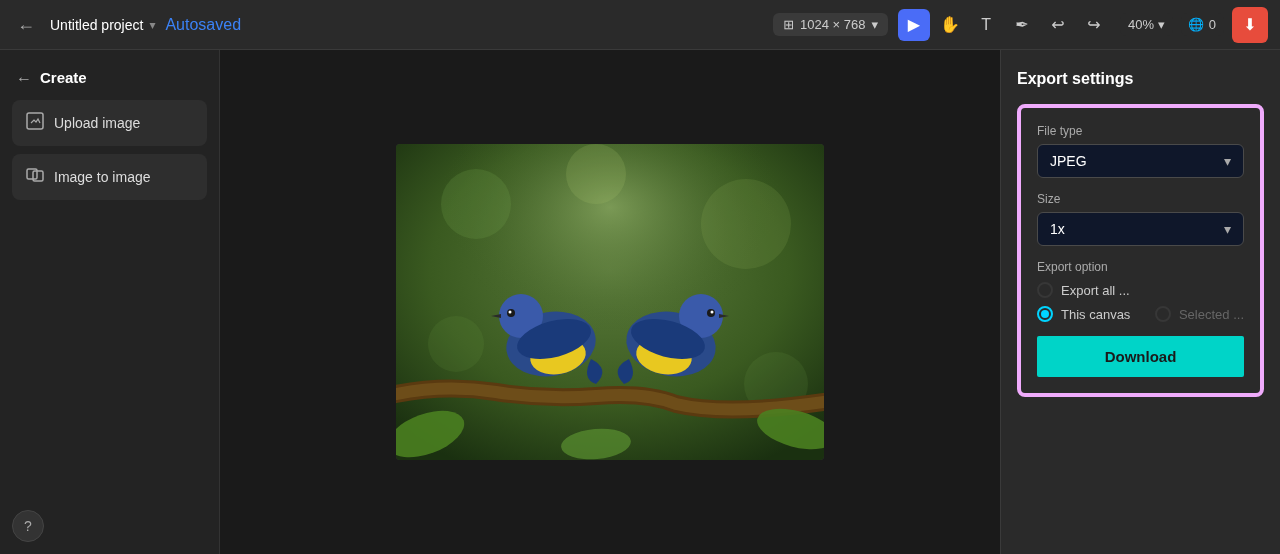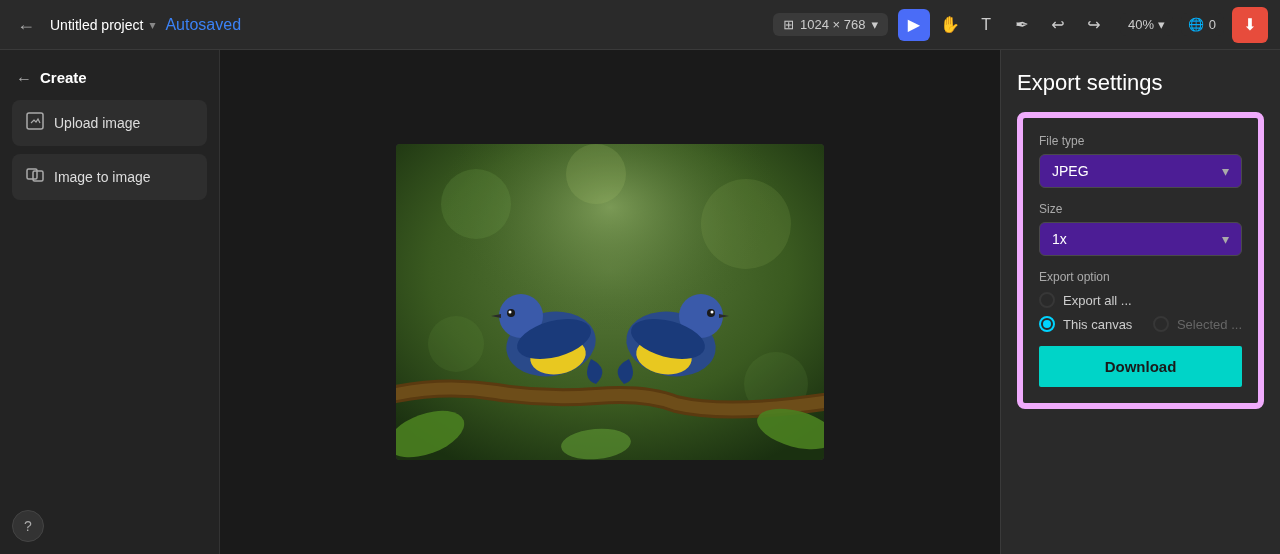--- a/index.html
+++ b/index.html
@@ -156,36 +156,36 @@
       width: 280px;
       background: #2a2a2a;
       border-left: 1px solid #3a3a3a;
       padding: 20px 16px;
       flex-shrink: 0;
       display: flex;
       flex-direction: column;
       gap: 16px;
     }
     .export-title {
-      font-size: 22px; font-weight: 400; color: #fff;
+      font-size: 16px; font-weight: 700; color: #fff;
     }
     .export-section {
-      border: 6px solid #f0abfc;
+      border: 4px solid #f0abfc;
       border-radius: 8px;
       padding: 16px;
       display: flex;
       flex-direction: column;
       gap: 14px;
     }
     .export-field-label {
       font-size: 12px; color: #aaa; margin-bottom: 6px;
     }
     .export-select {
       width: 100%;
-      background: #4c1d95;
+      background: #0f172a;
       border: 1px solid #4a4a4a;
       border-radius: 6px;
       padding: 8px 12px;
       color: #fff;
       font-size: 14px;
       display: flex; align-items: center; justify-content: space-between;
       cursor: pointer;
     }
     .export-select .chevron { color: #aaa; }
     .export-options-label {

